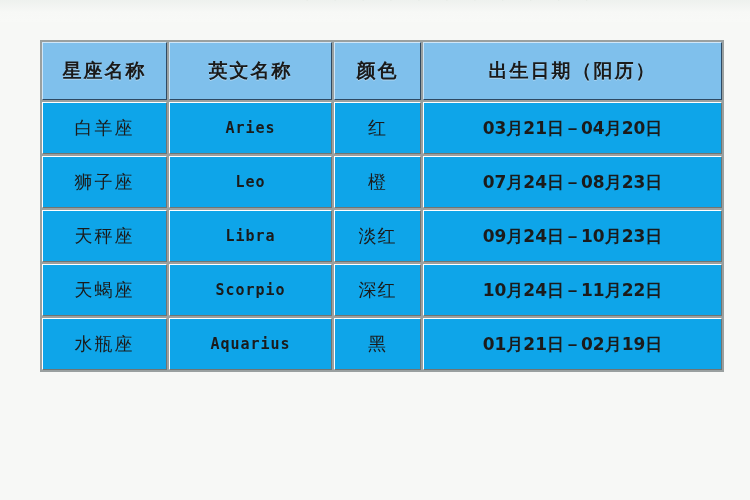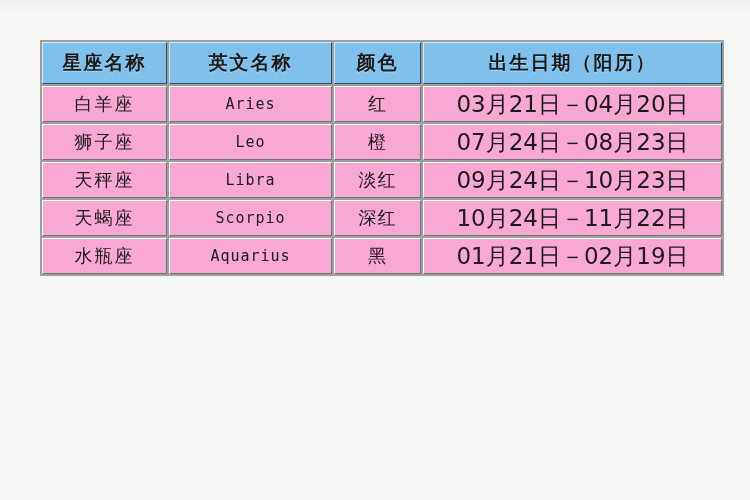--- a/index.html
+++ b/index.html
@@ -51,21 +51,21 @@
     border-spacing: 2px 2px;
     table-layout: fixed;
     background: #9aa0a0;
   }
   #zodiac-table col.c-name  { width: 125px; }
   #zodiac-table col.c-en    { width: 163px; }
   #zodiac-table col.c-color { width:  87px; }
   #zodiac-table col.c-date  { width: 299px; }
 
   #zodiac-table th, #zodiac-table td {
-    padding: 0;
+    padding: 8px;
     margin: 0;
     height: 34px;
     text-align: center;
     vertical-align: middle;
     color: #1b1b1b;
   }
 
   
   #zodiac-table thead th {
     height: 40px;
@@ -76,47 +76,47 @@
     border-bottom: 1px solid #2f4a63;
     font-size: 19px;
     font-weight: 700;
     color: #1a1a1a;
     letter-spacing: 2px;
     text-shadow: 0 1px 0 rgba(255,255,255,0.35);
   }
 
   
   #zodiac-table tbody td {
-    background: #f9a8d4;
+    background: #0ea5e9;
     border-top: 1px solid #ffffff;
     border-left: 1px solid #ffffff;
     border-right: 1px solid #6f7573;
     border-bottom: 1px solid #6f7573;
   }
 
   .cell-cn {
     font-size: 18px;
     letter-spacing: 2px;
     font-weight: 500;
   }
   .cell-en {
     font-family: "DejaVu Sans Mono", "Liberation Mono", monospace;
     font-size: 15px;
     letter-spacing: 1px;
-    font-weight: 400;
+    font-weight: 700;
   }
   .cell-color {
     font-size: 18px;
     letter-spacing: 1px;
     font-weight: 500;
   }
   .cell-date {
-    font-size: 23px;
+    font-size: 17px;
     letter-spacing: 0px;
-    font-weight: 400;
+    font-weight: 700;
     font-family: "DejaVu Sans", sans-serif;
   }
 </style>
 </head>
 <body>
 
 <div id="page-bg"></div>
 
 <div id="top-strip">
   <div class="ghost">· · · · ·    · ·    · · · ·</div>

